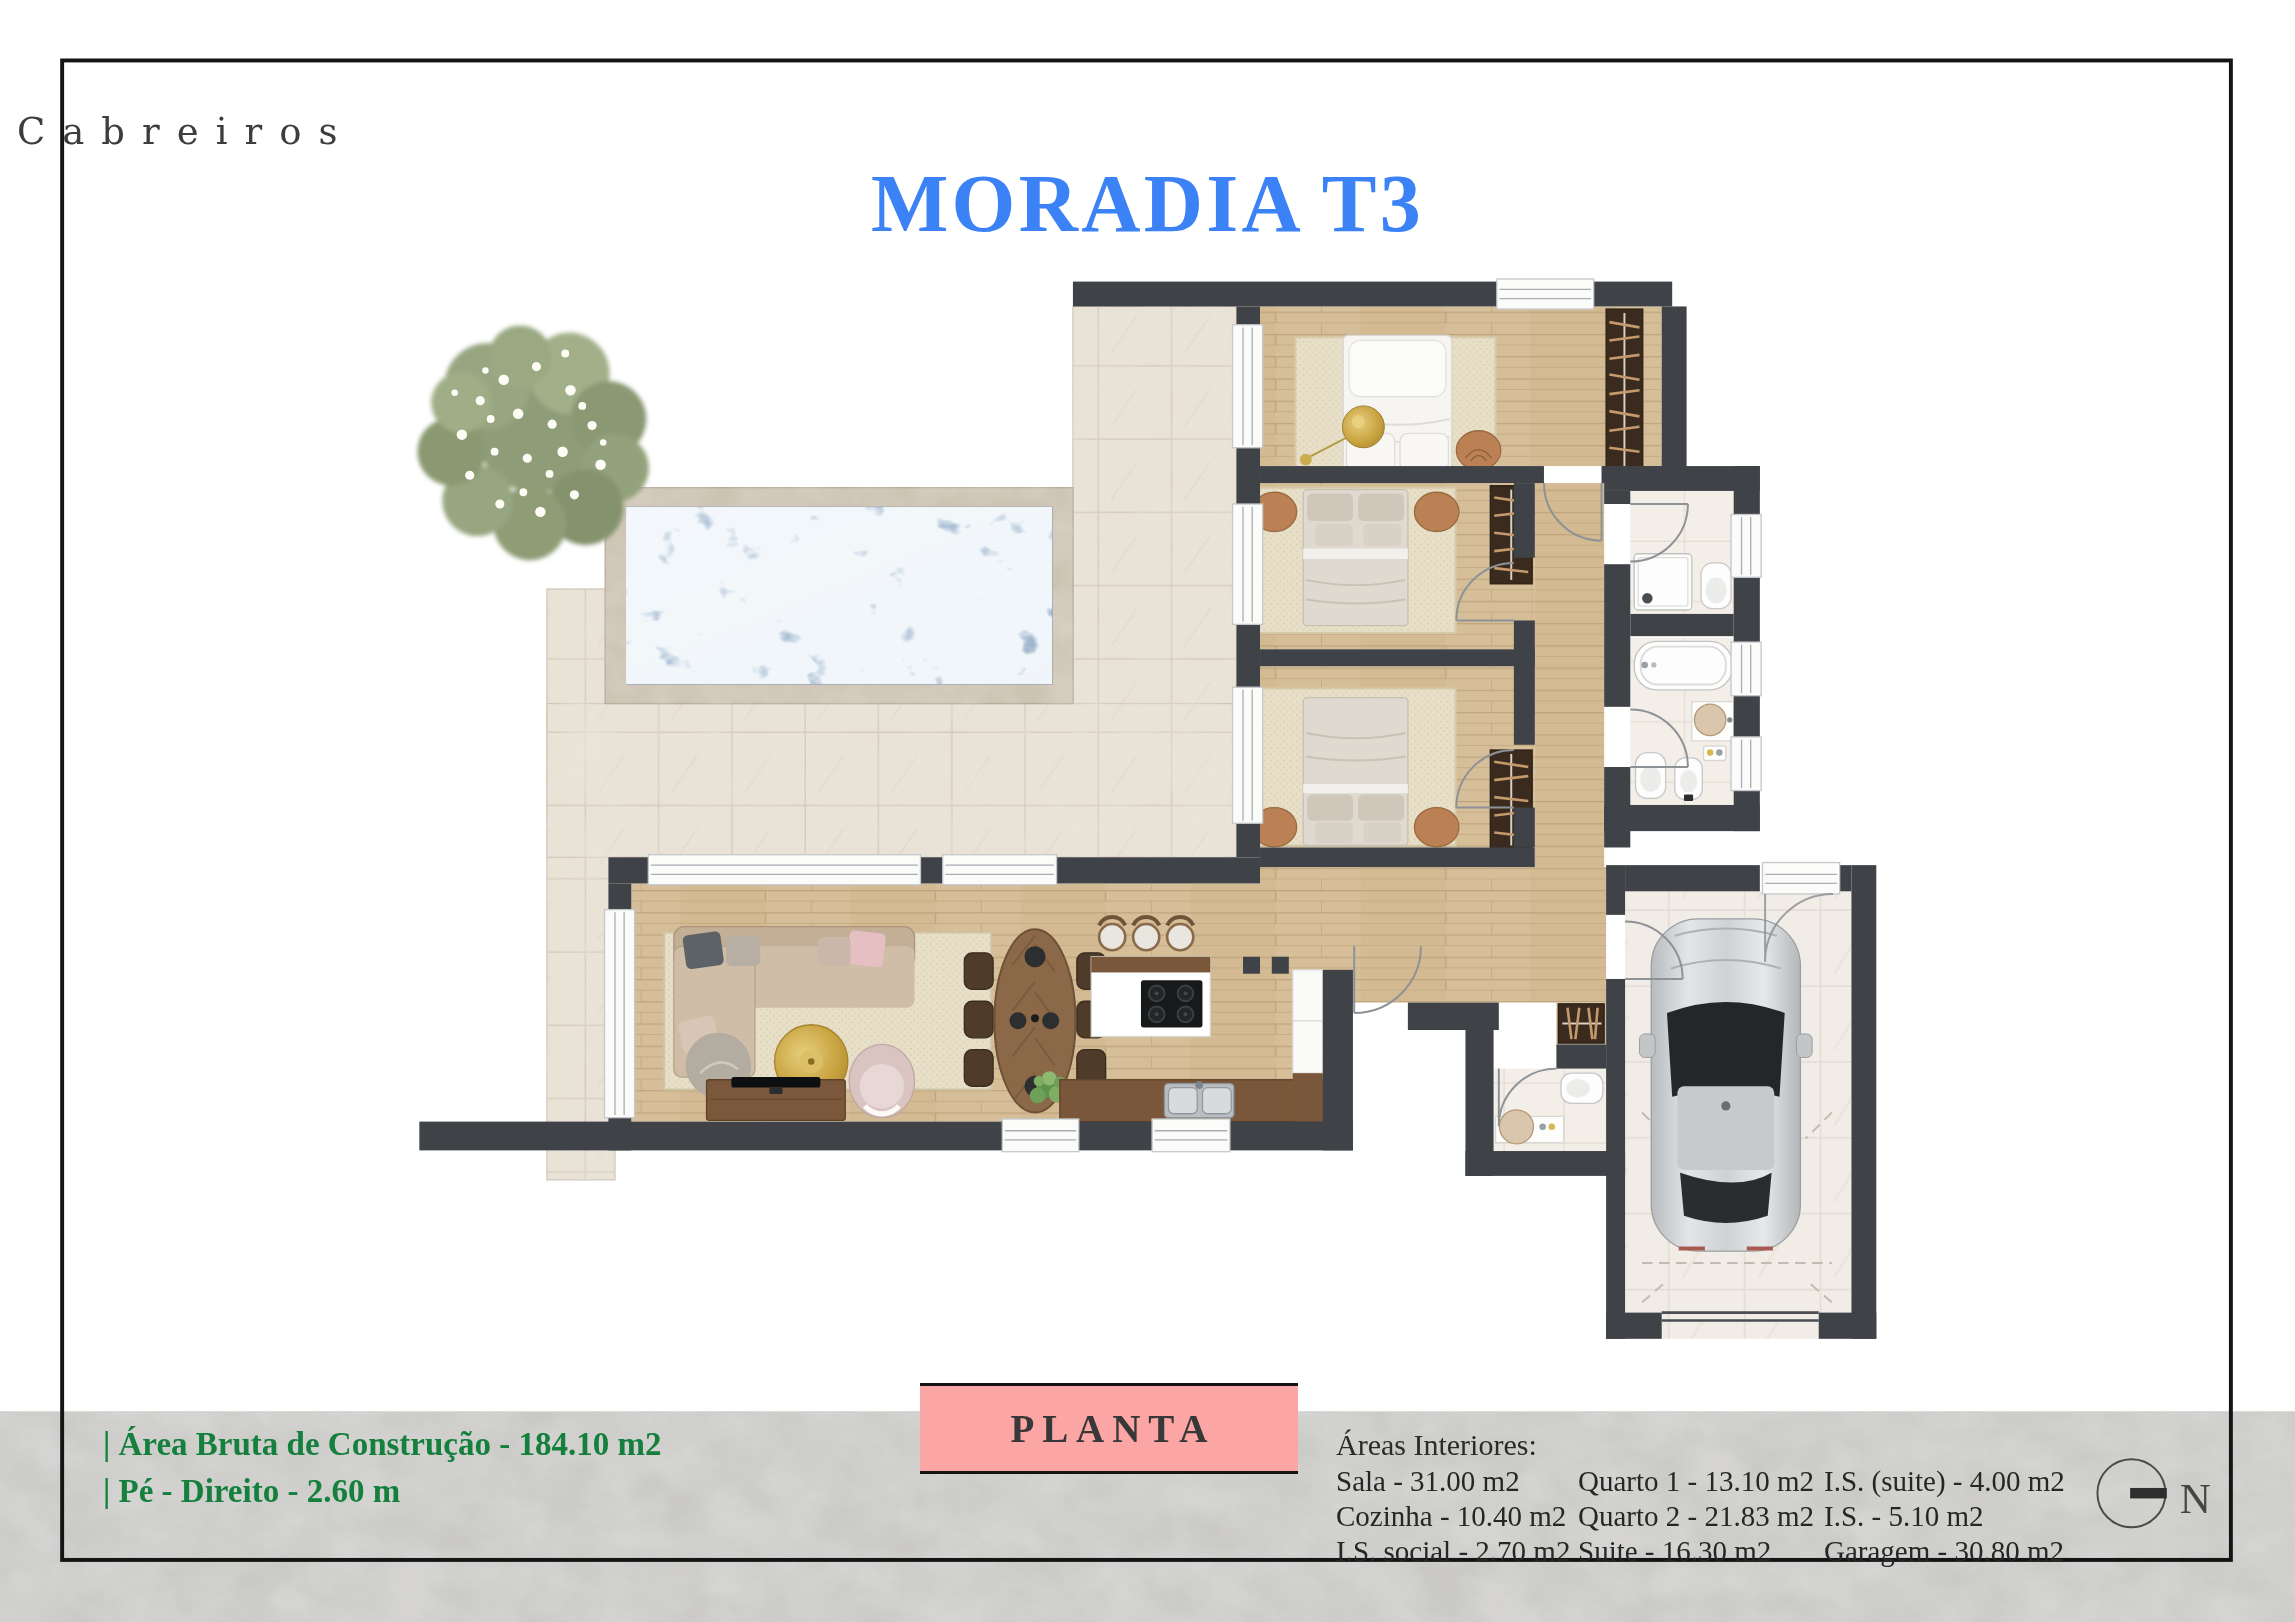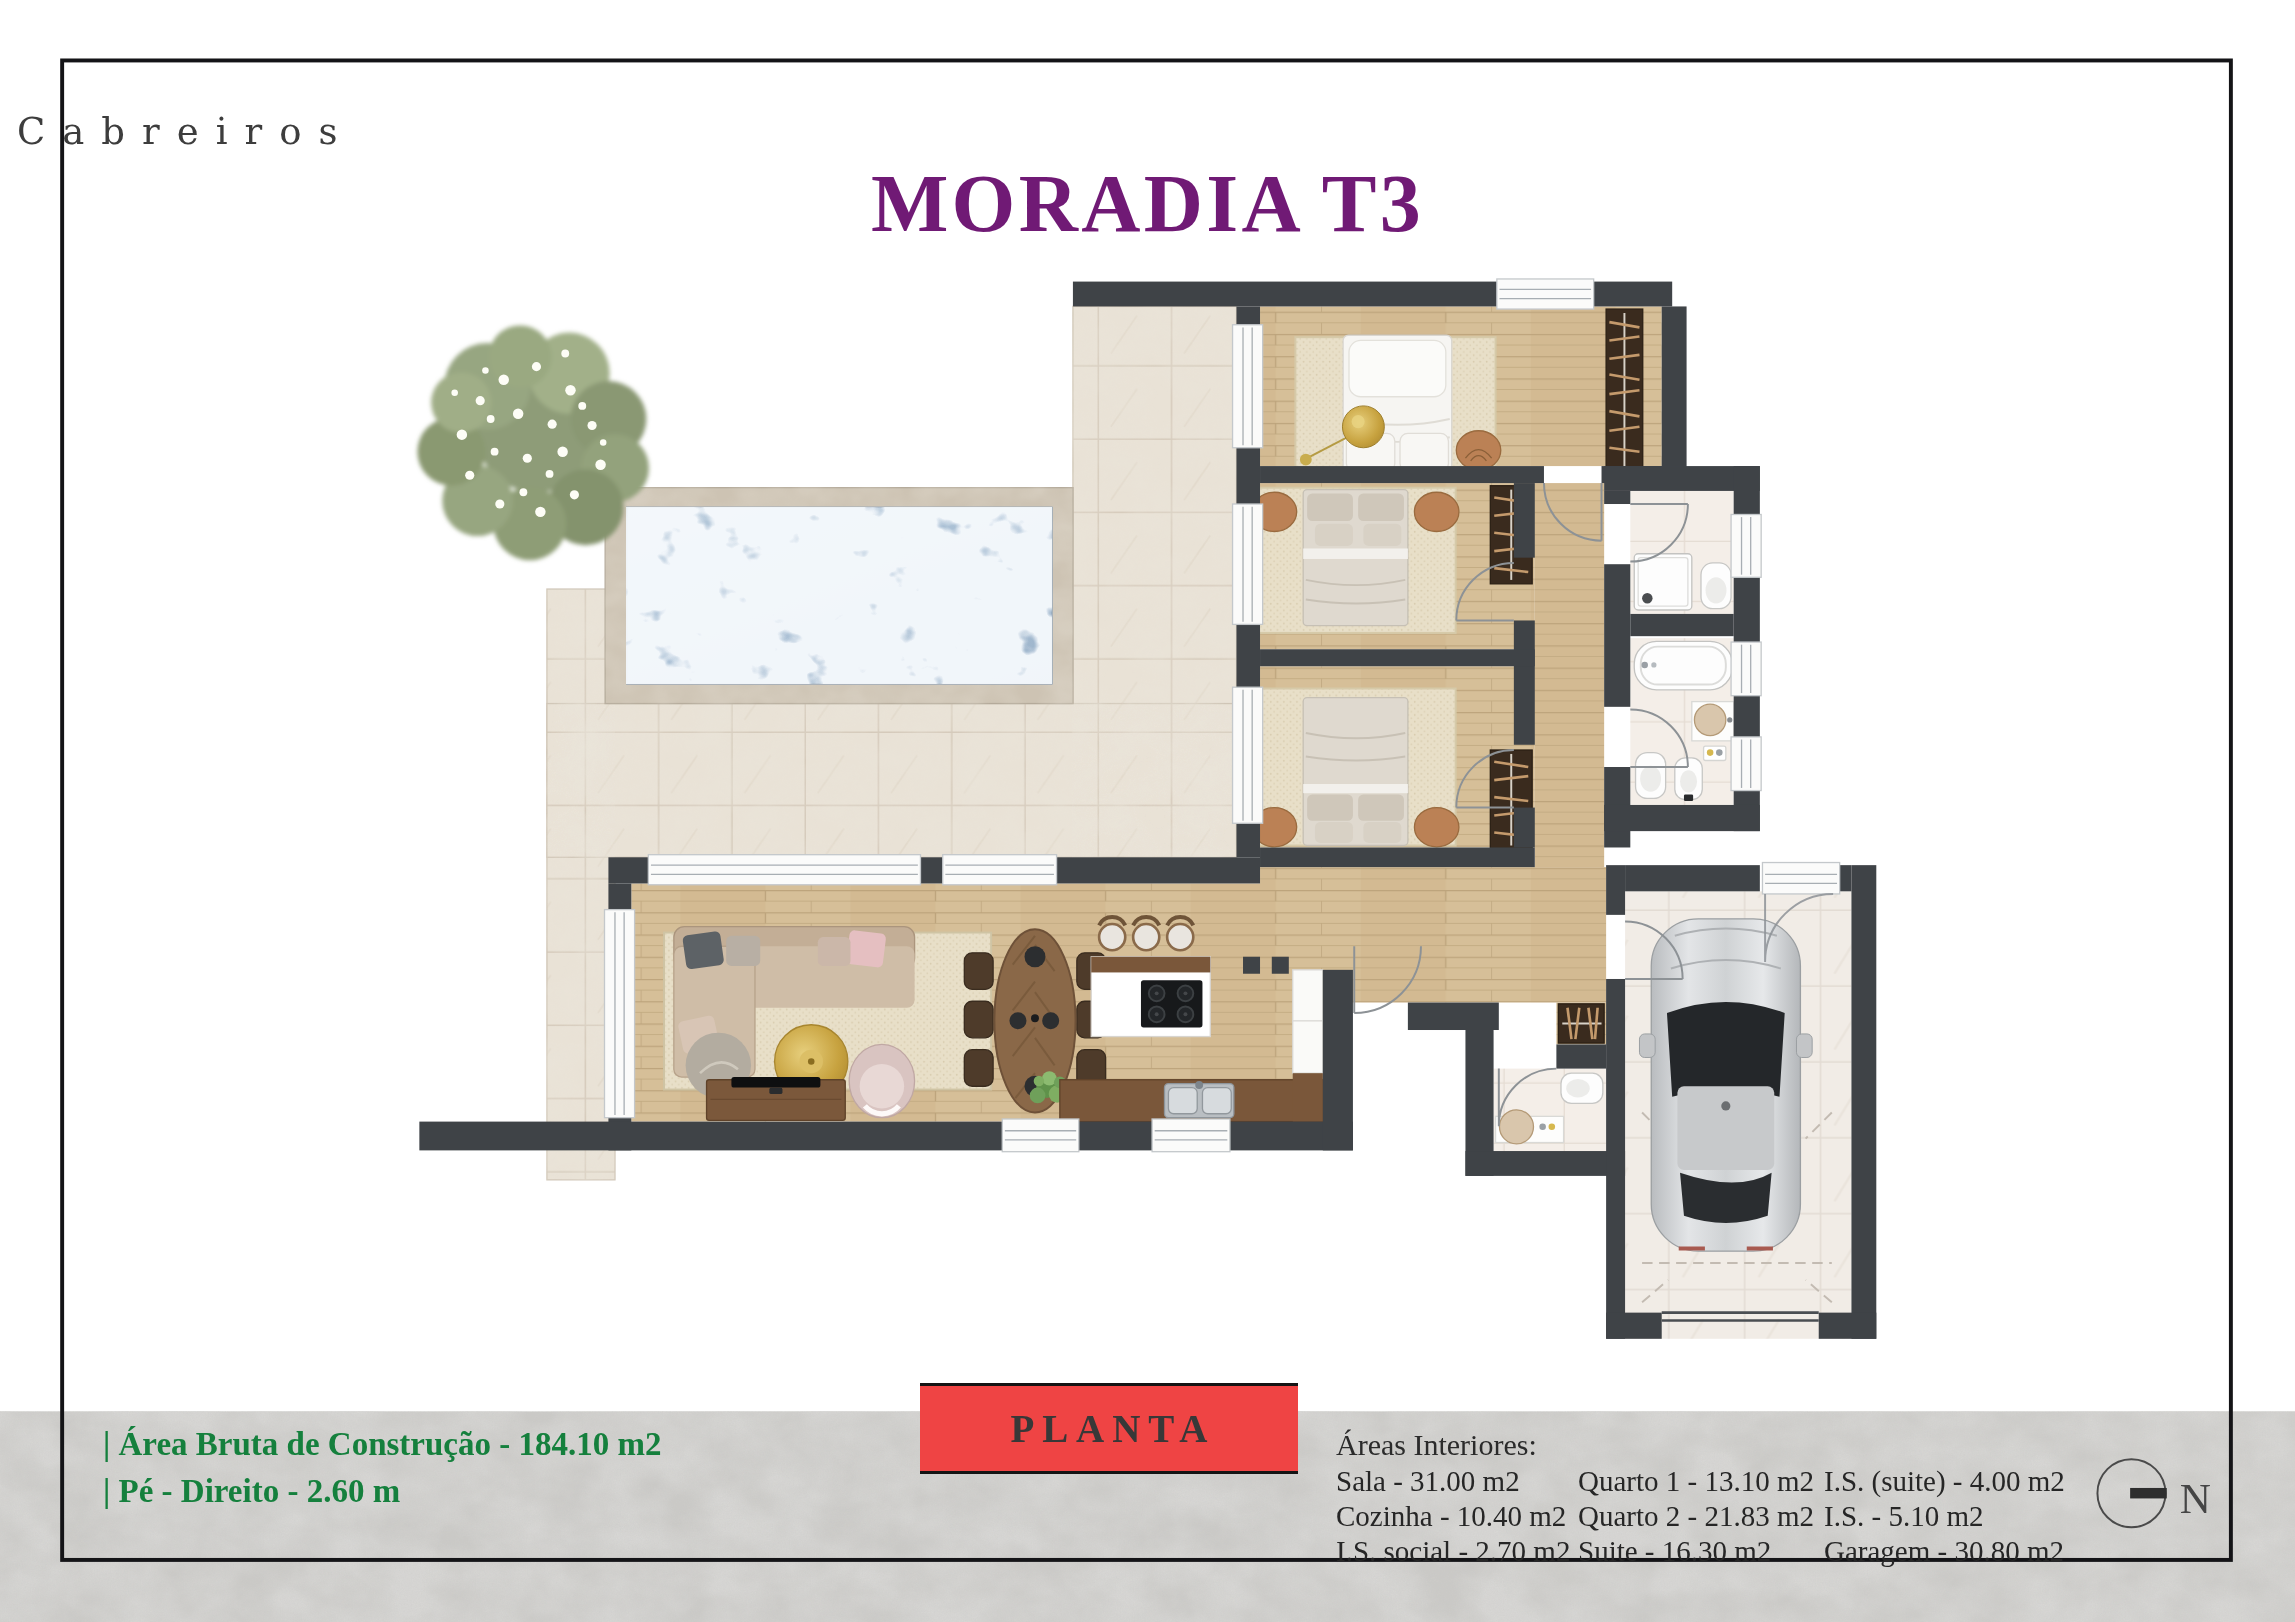--- a/index.html
+++ b/index.html
@@ -1,23 +1,23 @@
 <!DOCTYPE html>
 <html style="font-size:10.5px"><head>
 <meta charset="utf-8">
 <style>
   html,body{margin:0;padding:0;background:#ffffff;}
   body{width:2295px;height:1623px;position:relative;font-family:"Liberation Serif","DejaVu Serif",serif;}
   #canvas{position:absolute;inset:0;width:2295px;height:1623px;}
   svg{position:absolute;left:0;top:0;}
   .txt{position:absolute;color:#2b2b2b;white-space:nowrap;}
   .title-small{top:110px;left:0;right:0;font-size:37px;letter-spacing:17px;padding-left:17px;color:#3d3d3d;font-family:"DejaVu Serif","Liberation Serif",serif;}
-  .title-main{top:157px;left:0;right:0;text-align:center;font-size:82px;font-weight:bold;letter-spacing:3.3px;color:#701a75;}
+  .title-main{top:157px;left:0;right:0;text-align:center;font-size:82px;font-weight:bold;letter-spacing:3.3px;color:#3b82f6;}
   .specs{left:103px;top:1421px;font-size:33px;color:#15803d;line-height:47px;font-weight:bold;}
-  .planta-box{position:absolute;left:920px;top:1383px;width:370px;height:85px;background:#ef4444;border-top:3.3px solid #141414;border-bottom:3.3px solid #141414;display:flex;align-items:center;justify-content:center;font-size:39px;letter-spacing:7.9px;padding-left:7.9px;color:#383838;font-weight:bold;}
+  .planta-box{position:absolute;left:920px;top:1383px;width:370px;height:85px;background:#fca5a5;border-top:3.3px solid #141414;border-bottom:3.3px solid #141414;display:flex;align-items:center;justify-content:center;font-size:39px;letter-spacing:7.9px;padding-left:7.9px;color:#383838;font-weight:bold;}
   .areas-title{left:1336px;top:1428px;font-size:30px;}
   .acol{position:absolute;top:1464px;font-size:29px;line-height:35px;color:#262626;}
   .acol div{height:35px;}
   .c1{left:1336px;} .c2{left:1578px;} .c3{left:1824px;}
 </style>
 </head>
 <body>
 
 <div id="canvas">
 

